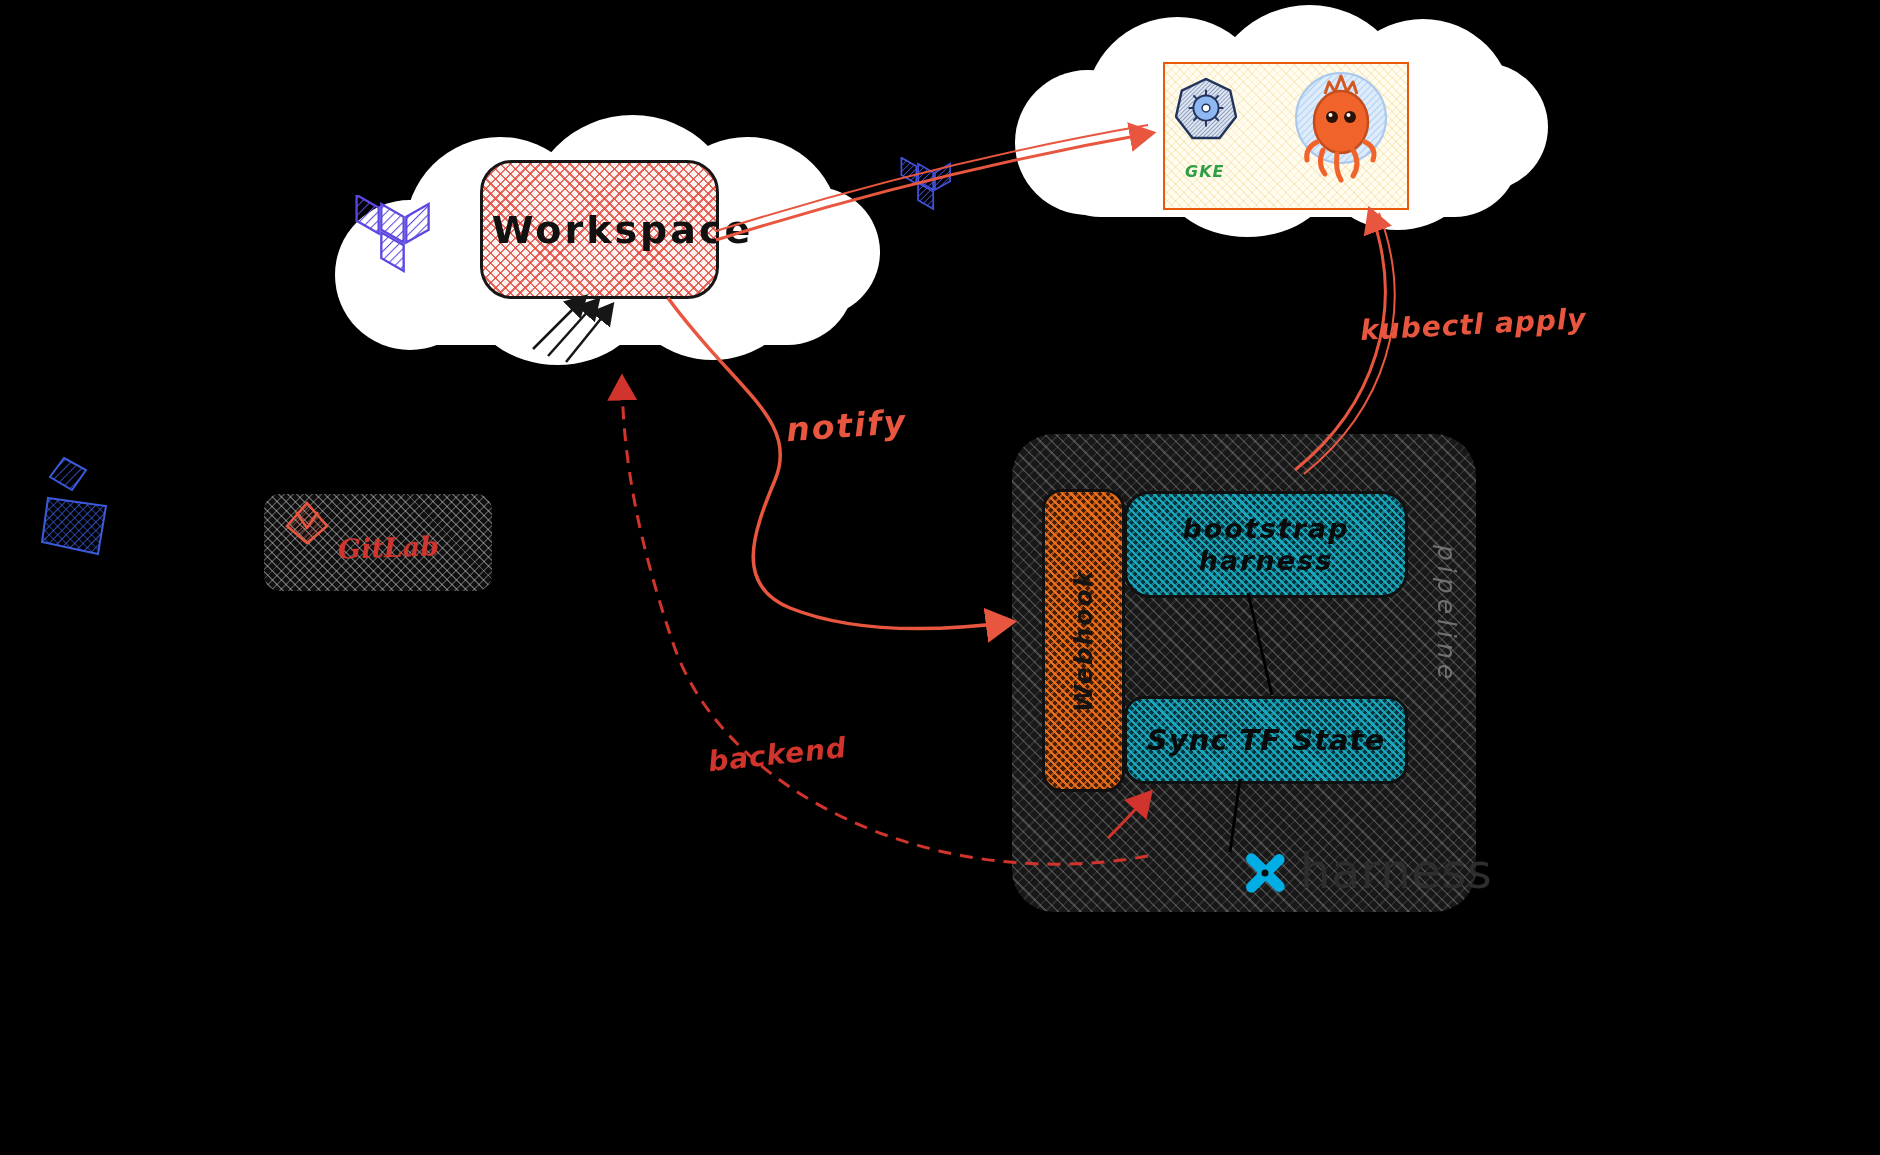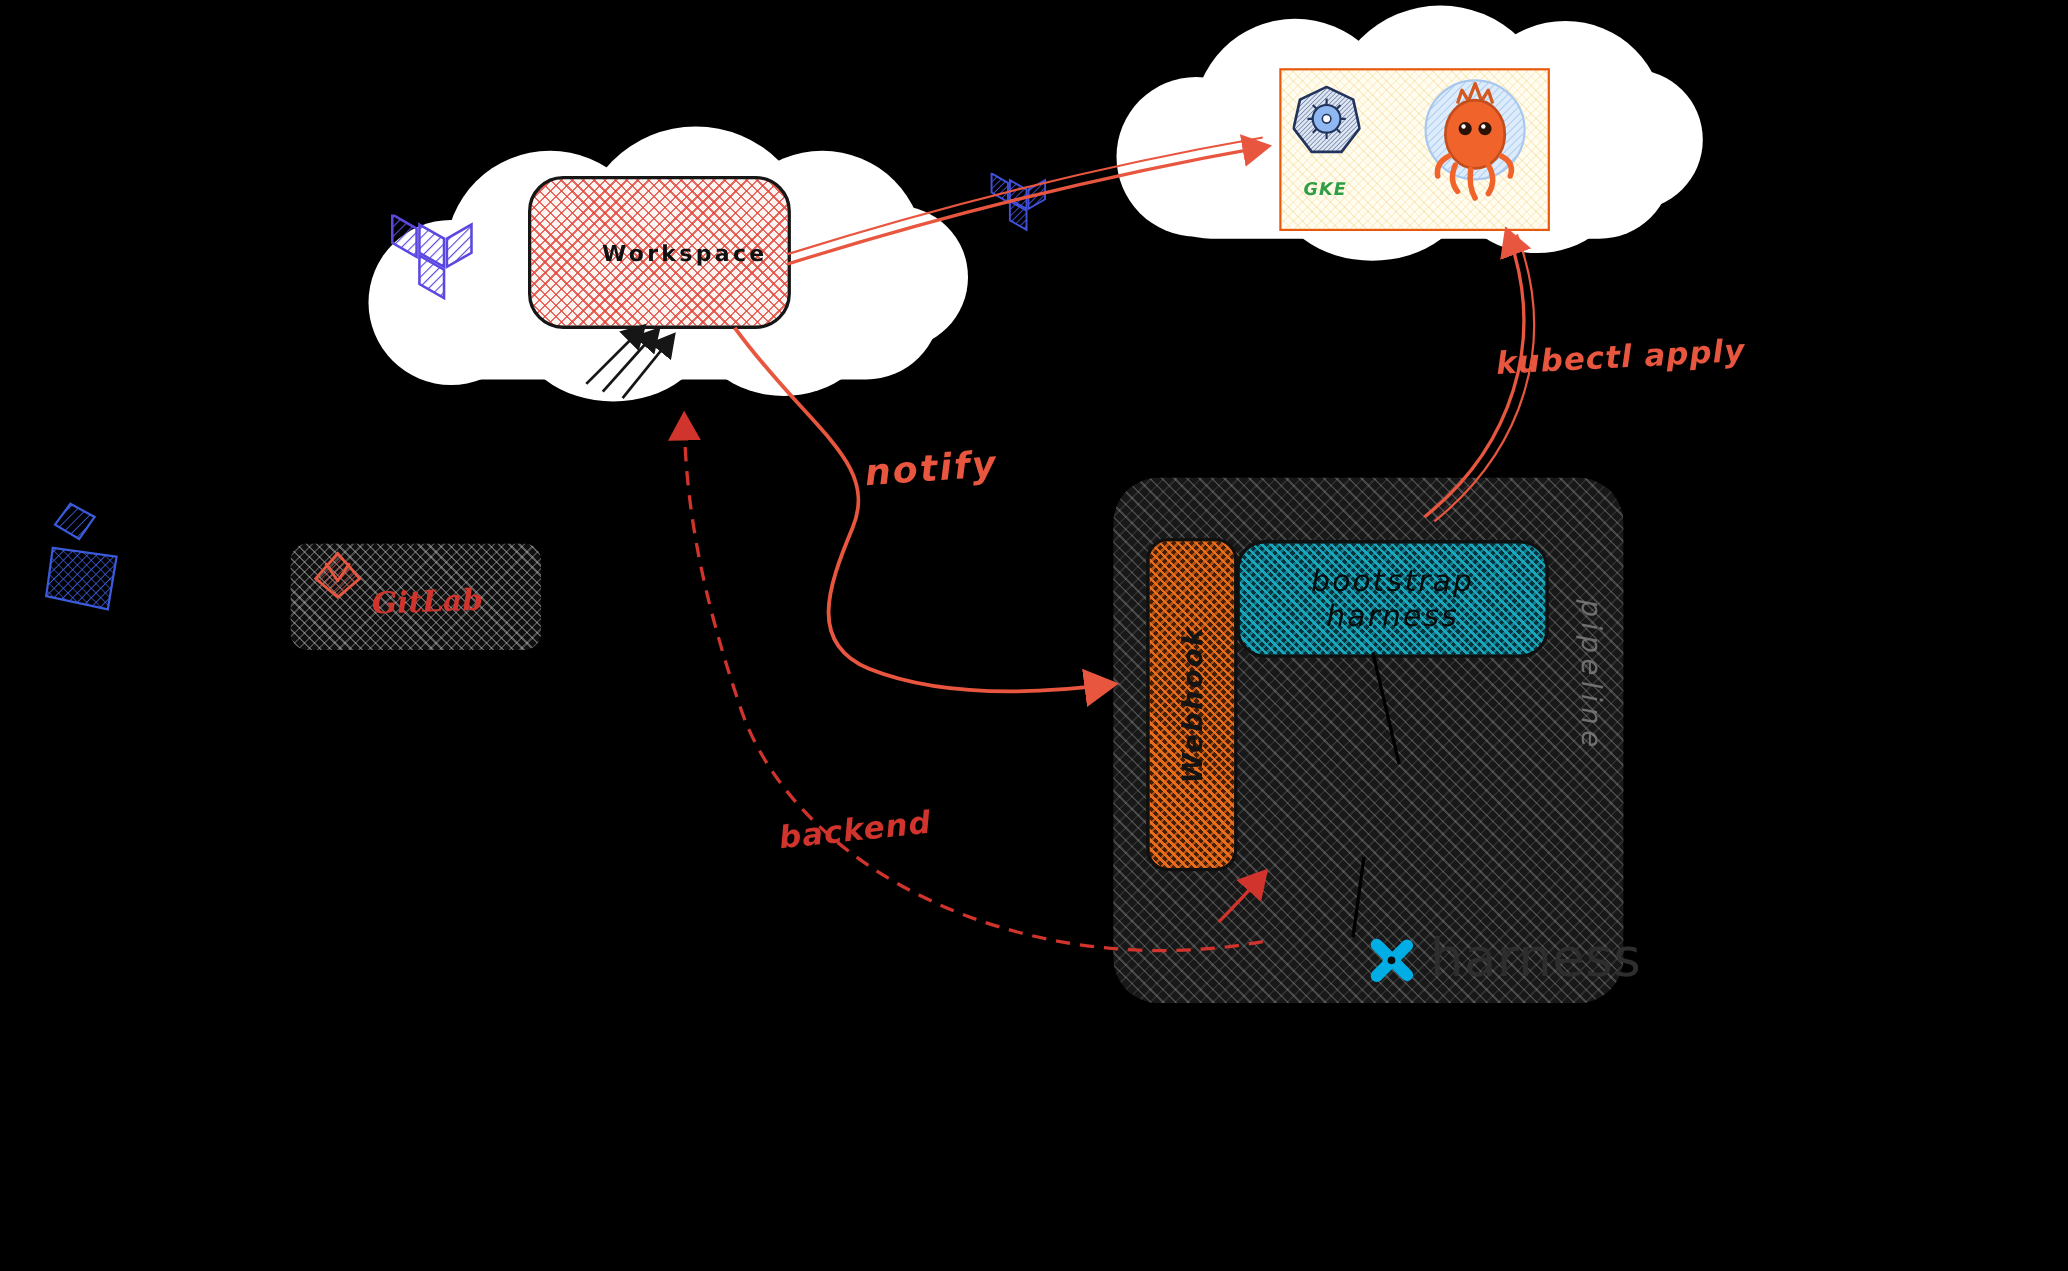--- a/index.html
+++ b/index.html
@@ -10,21 +10,21 @@
   .cloud .puff{position:absolute;background:#ffffff;border-radius:50%;}
   .cloud .base{position:absolute;background:#ffffff;border-radius:70px;}
   
   .ws-box{position:absolute;left:480px;top:160px;width:233px;height:133px;
     border:3px solid #161616;border-radius:32px;
     background-color:#fdf3f1;
     background-image:
       repeating-linear-gradient(45deg, rgba(225,70,58,.8) 0 1.6px, transparent 1.6px 7px),
       repeating-linear-gradient(-45deg, rgba(225,70,58,.8) 0 1.6px, transparent 1.6px 7px);
     display:flex;align-items:center;justify-content:center;}
-  .ws-box span{font-size:20px;font-weight:700;color:#111;letter-spacing:3px;margin-left:46px;}
+  .ws-box span{font-size:38px;font-weight:700;color:#111;letter-spacing:3px;margin-left:46px;}
   
   .gke-box{position:absolute;left:1163px;top:62px;width:242px;height:144px;
     background-color:#fffcf0;
     background-image:
       repeating-linear-gradient(45deg, rgba(240,180,60,.22) 0 1.2px, transparent 1.2px 6px),
       repeating-linear-gradient(-45deg, rgba(240,180,60,.16) 0 1.2px, transparent 1.2px 6px);
     border:2.5px solid #e8590c;}
   .gke-label{position:absolute;left:20px;top:98px;font-size:16px;font-weight:700;
     font-style:italic;color:#2f9e44;letter-spacing:1px;}
   
@@ -52,21 +52,21 @@
   .webhook-box span{transform:rotate(-90deg);white-space:nowrap;font-size:25px;font-weight:700;
     font-style:italic;color:#141414;letter-spacing:2px;}
   
   .teal-box{position:absolute;border:3px solid #101010;
     background-color:#06343c;
     background-image:
       repeating-linear-gradient(45deg, rgba(26,172,194,.95) 0 2.2px, transparent 2.2px 5.6px),
       repeating-linear-gradient(-45deg, rgba(26,172,194,.6) 0 2.2px, transparent 2.2px 5.6px);
     display:flex;align-items:center;justify-content:center;flex-direction:column;}
   .bootstrap-box{left:1124px;top:491px;width:278px;height:101px;border-radius:26px;}
-  .bootstrap-box span{font-size:27px;font-weight:400;font-style:italic;color:#0a0a0a;
+  .bootstrap-box span{font-size:27px;font-weight:700;font-style:italic;color:#0a0a0a;
     letter-spacing:2px;line-height:1.15;}
   .sync-box{left:1124px;top:696px;width:278px;height:82px;border-radius:20px;}
   .sync-box span{font-size:29px;font-weight:700;font-style:italic;color:#0a0a0a;letter-spacing:1px;}
   
   .harness-word{position:absolute;left:1300px;top:843px;font-size:48px;font-weight:400;
     color:#2e2e2e;letter-spacing:.5px;}
   
   .pipeline-label{position:absolute;left:1432px;top:545px;writing-mode:vertical-rl;
     font-size:25px;font-style:italic;color:#7e7e7e;letter-spacing:5px;opacity:.85;}
   
@@ -214,20 +214,23 @@
 
   <div class="webhook-box">
     <span>Webhook</span>
   </div>
 
   <div class="teal-box bootstrap-box">
     <span>bootstrap</span>
     <span>harness</span>
   </div>
 
+  <div class="teal-box sync-box">
+    <span>Sync TF State</span>
+  </div>
 
   <svg class="icon-abs" style="left:1238px;top:846px;z-index:61;" width="54" height="54" viewBox="0 0 54 54">
     <g fill="#00ade4">
       <rect x="22" y="2" width="11" height="50" rx="5.5" transform="rotate(45 27 27)"></rect>
       <rect x="22" y="2" width="11" height="50" rx="5.5" transform="rotate(-45 27 27)"></rect>
       <circle cx="27" cy="27" r="8"></circle>
     </g>
     <circle cx="27" cy="27" r="3.5" fill="#0a0a0a"></circle>
   </svg>
   <span class="harness-word">harness</span>

